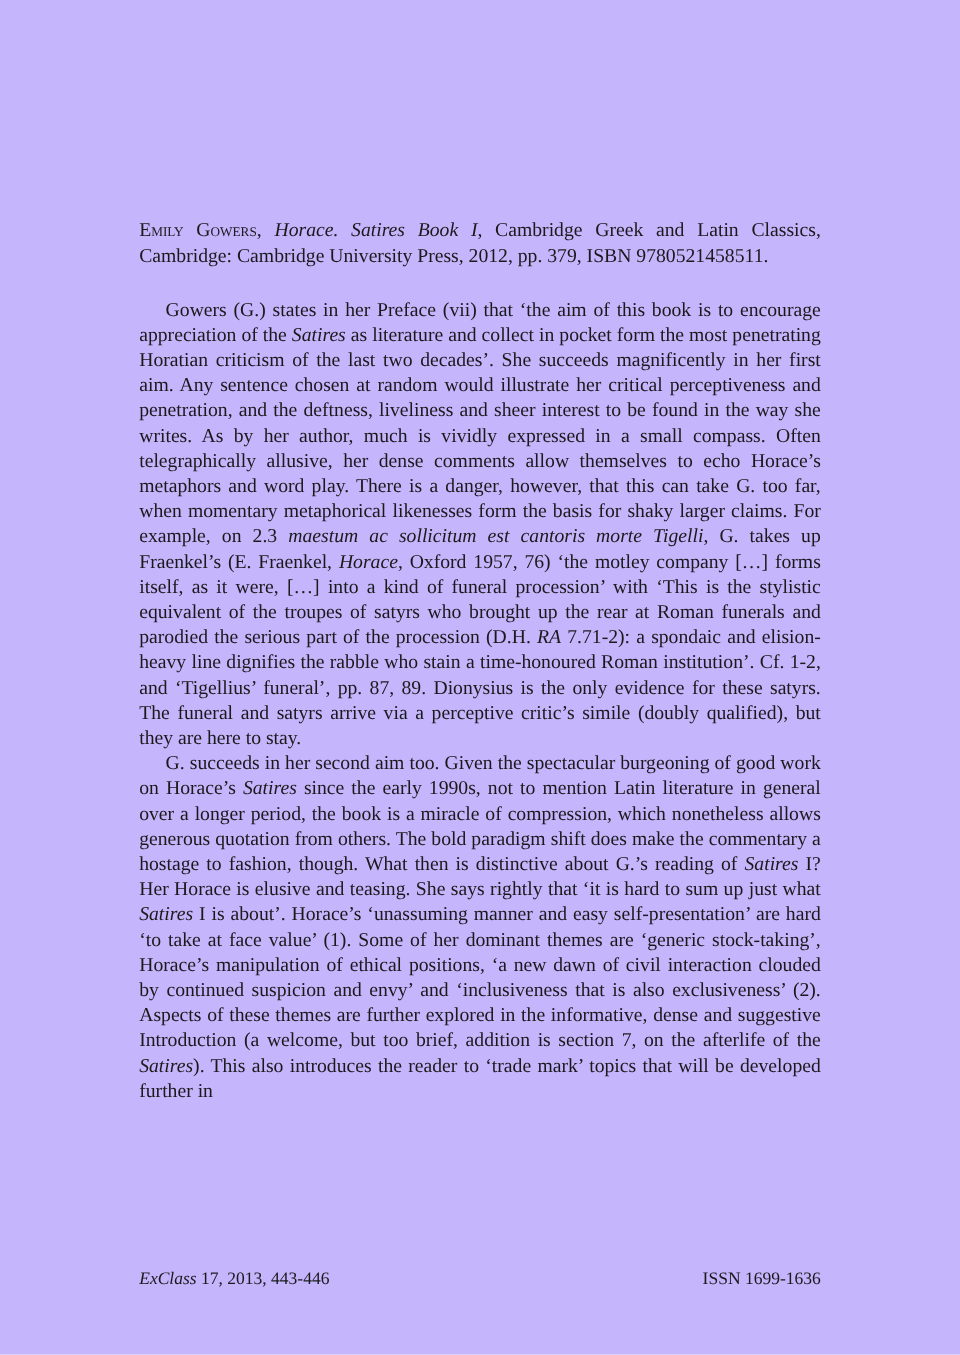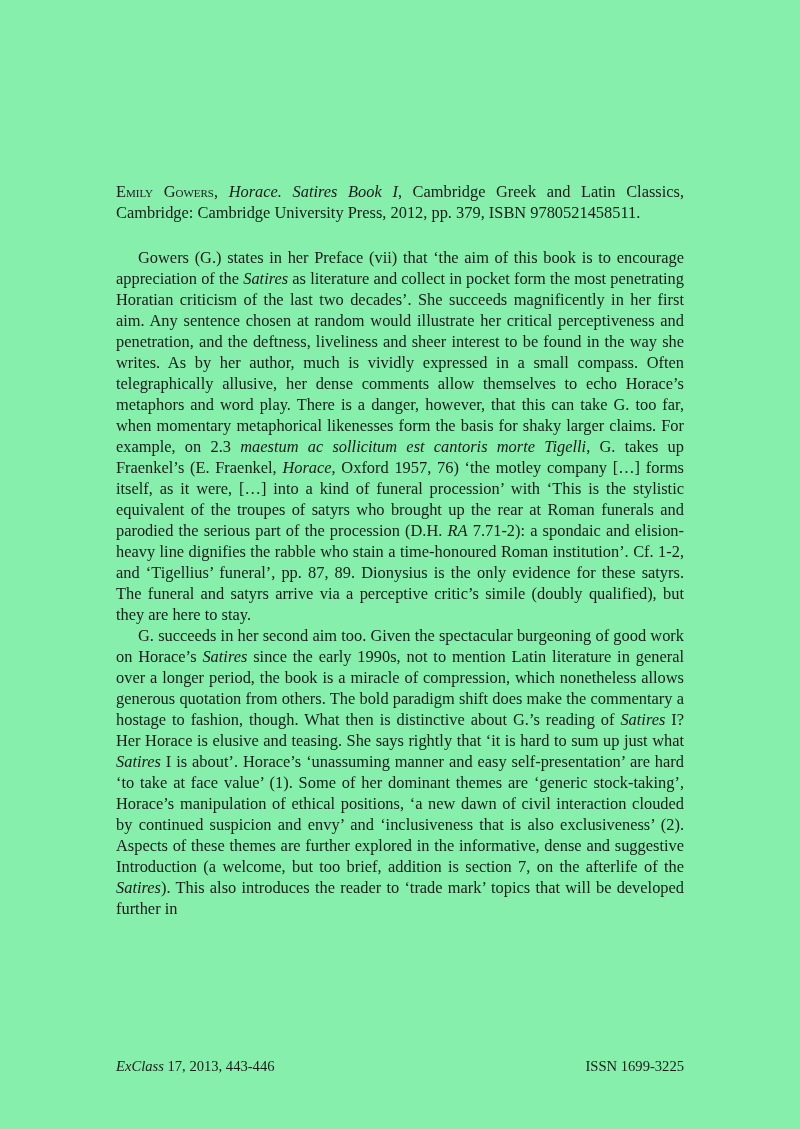--- a/index.html
+++ b/index.html
@@ -8,21 +8,21 @@
     background: #ffffff;
   }
   body {
     font-family: "Liberation Serif", "DejaVu Serif", serif;
     color: #1a1a1a;
   }
   .page {
     position: relative;
     width: 800px;
     height: 1129px;
-    background: #86efac;
+    background: #c4b5fd;
     overflow: hidden;
     box-sizing: border-box;
   }
   .content {
     position: absolute;
     left: 116px;
     top: 181px;
     width: 568px;
   }
   .block {
@@ -77,16 +77,16 @@
     <div class="gap-header"></div>
 
     <p class="block indent"><span>Gowers (G.) states in her Preface (vii) that ‘the aim of this book is to encourage appreciation of the </span><i>Satires</i><span> as literature and collect in pocket form the most penetrating Horatian criticism of the last two decades’. She succeeds magnificently in her first aim. Any sentence chosen at random would illustrate her critical perceptiveness and penetration, and the deftness, liveliness and sheer interest to be found in the way she writes. As by her author, much is vividly expressed in a small compass. Often telegraphically allusive, her dense comments allow themselves to echo Horace’s metaphors and word play. There is a danger, however, that this can take G. too far, when momentary metaphorical likenesses form the basis for shaky larger claims. For example, on 2.3 </span><i>maestum ac sollicitum est cantoris morte Tigelli</i><span>, G. takes up Fraenkel’s (E. Fraenkel, </span><i>Horace</i><span>, Oxford 1957, 76) ‘the motley company […] forms itself, as it were, […] into a kind of funeral procession’ with ‘This is the stylistic equivalent of the troupes of satyrs who brought up the rear at Roman funerals and parodied the serious part of the procession (D.H. </span><i>RA</i><span> 7.71-2): a spondaic and elision-heavy line dignifies the rabble who stain a time-honoured Roman institution’. Cf. 1-2, and ‘Tigellius’ funeral’, pp. 87, 89. Dionysius is the only evidence for these satyrs. The funeral and satyrs arrive via a perceptive critic’s simile (doubly qualified), but they are here to stay.</span></p>
 
     <p class="block indent"><span>G. succeeds in her second aim too. Given the spectacular burgeoning of good work on Horace’s </span><i>Satires</i><span> since the early 1990s, not to mention Latin literature in general over a longer period, the book is a miracle of compression, which nonetheless allows generous quotation from others. The bold paradigm shift does make the commentary a hostage to fashion, though. What then is distinctive about G.’s reading of </span><i>Satires</i><span> I? Her Horace is elusive and teasing. She says rightly that ‘it is hard to sum up just what </span><i>Satires</i><span> I is about’. Horace’s ‘unassuming manner and easy self-presentation’ are hard ‘to take at face value’ (1). Some of her dominant themes are ‘generic stock-taking’, Horace’s manipulation of ethical positions, ‘a new dawn of civil interaction clouded by continued suspicion and envy’ and ‘inclusiveness that is also exclusiveness’ (2). Aspects of these themes are further explored in the informative, dense and suggestive Introduction (a welcome, but too brief, addition is section 7, on the afterlife of the </span><i>Satires</i><span>). This also introduces the reader to ‘trade mark’ topics that will be developed further in</span></p>
 
   </div>
 
   <div class="footer">
     <span class="footer-left"><i>ExClass</i><span> 17, 2013, 443-446</span></span>
-    <span class="footer-right">ISSN 1699-3225</span>
+    <span class="footer-right">ISSN 1699-1636</span>
   </div>
 
 </div>
 
 </body></html>

